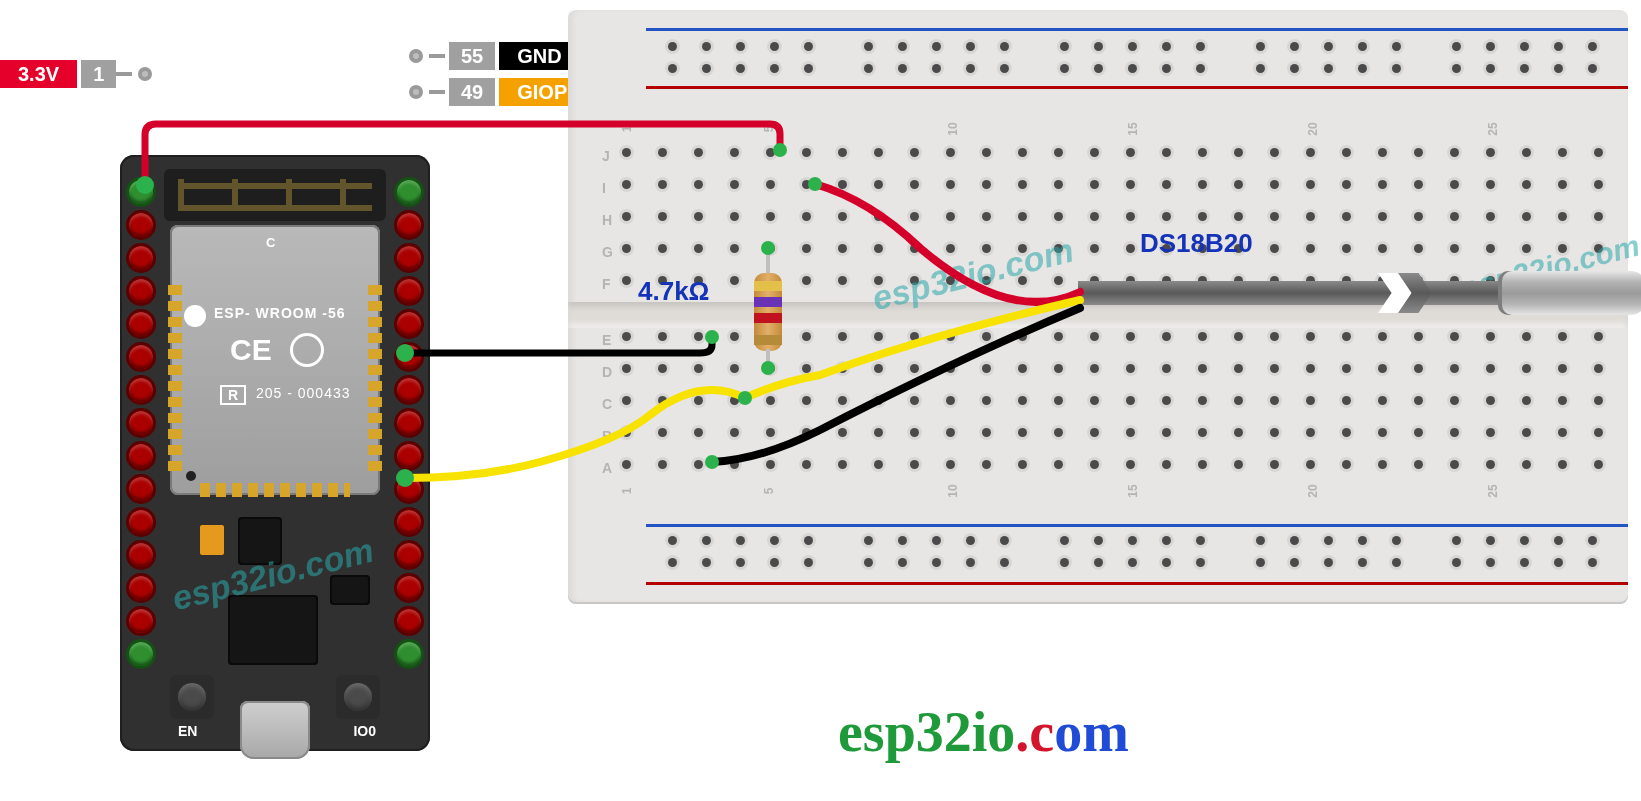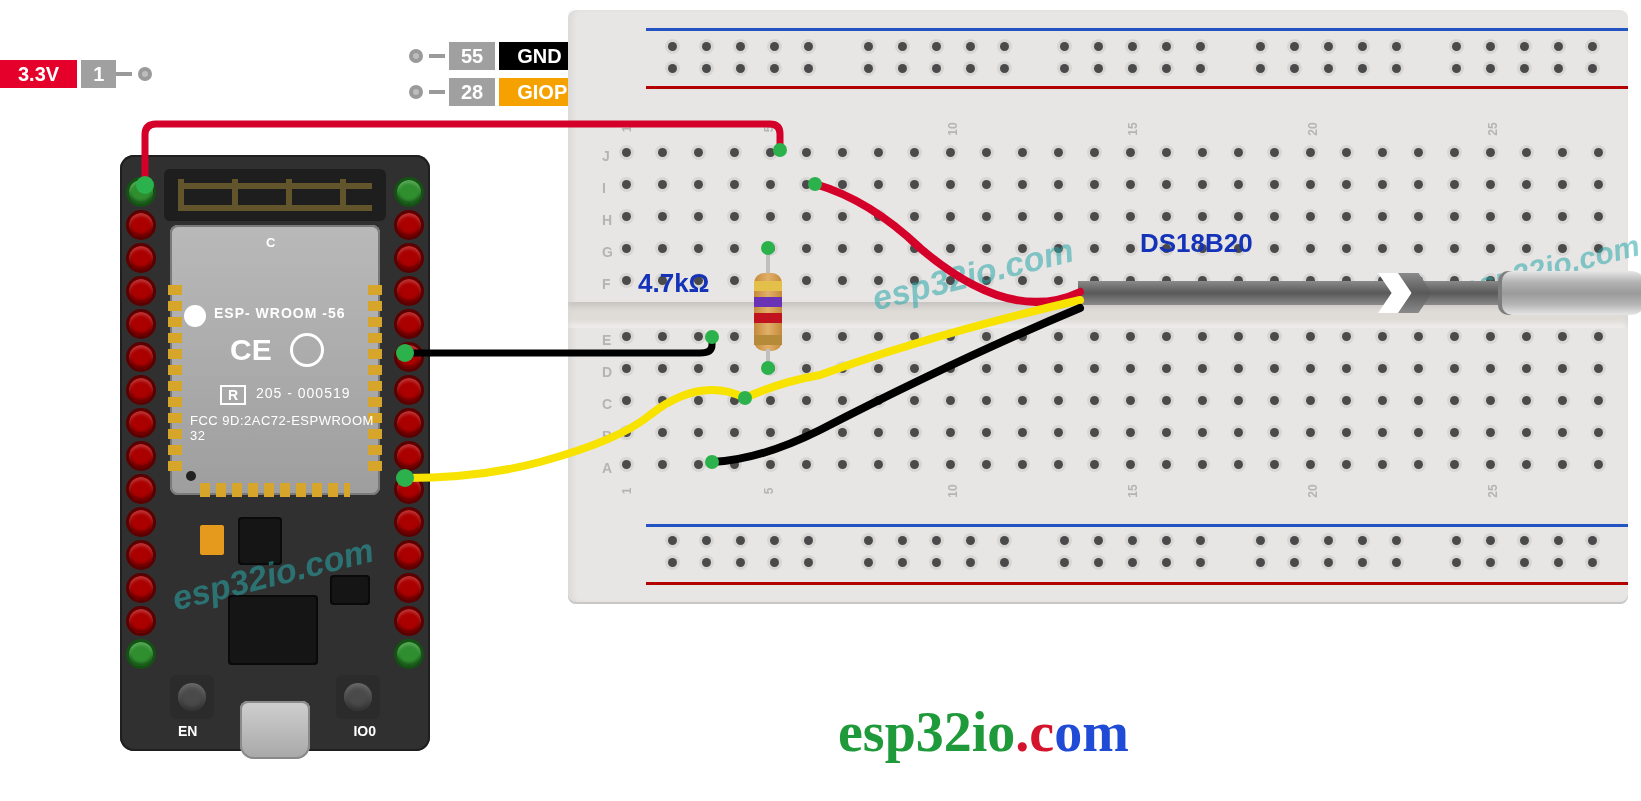--- a/index.html
+++ b/index.html
@@ -160,21 +160,21 @@
 <div class="pin-badge" style="left:403px; top:42px;">
   <span class="dot"></span>
   <span class="line" style="width:16px;"></span>
   <span class="num">55</span>
   <span class="name gnd">GND</span>
 </div>
 
 <div class="pin-badge" style="left:403px; top:78px;">
   <span class="dot"></span>
   <span class="line" style="width:16px;"></span>
-  <span class="num">28</span>
+  <span class="num">49</span>
   <span class="name gpio">GIOP17</span>
 </div>
 
 <div class="breadboard">
 
   <div class="rail blue" style="top:20px;"></div>
   <div class="rail red" style="top:78px;"></div>
 
   <div class="rail blue" style="top:516px;"></div>
   <div class="rail red" style="top:574px;"></div>
@@ -637,22 +637,21 @@
     <div class="ant"></div>
     <div class="goldpads left"></div>
     <div class="goldpads"></div>
     <div class="goldpads bottom"></div>
     <span style="position:absolute; left:96px; top:10px; font-size:13px; font-weight:bold;">C</span>
     <div class="wifi"></div>
     <span class="txt">ESP- WROOM -56</span>
     <span class="ce">CE</span>
     <div class="esplogo"></div>
     <span class="rbox">R</span>
-    <span class="serial">205 - 000519</span>
-    <span class="fcc">FCC 9D:2AC72-ESPWROOM 32</span>
+    <span class="serial">205 - 000433</span>
     <div class="dot"></div>
   </div>
 
   <div class="led" style="left:80px; top:370px;"></div>
   <div class="chiplet" style="left:118px; top:362px; width:44px; height:48px;"></div>
   <div class="chiplet" style="left:108px; top:440px; width:90px; height:70px;"></div>
   <div class="chiplet" style="left:210px; top:420px; width:40px; height:30px;"></div>
 
   <div class="btn" style="left:50px;">
       <div class="cap"></div>
@@ -681,21 +680,21 @@
   <div class="lead bot"></div>
 </div>
 
 <div class="probe">
   <div class="cable"></div>
   <div class="break"></div>
   <div class="break2"></div>
   <div class="tip"></div>
 </div>
 
-<span class="label" style="left:638px; top:268px; font-size:26px; color:#1433b8;">4.7kΩ</span>
+<span class="label" style="left:638px; top:276px; font-size:26px; color:#1433b8;">4.7kΩ</span>
 <span class="label" style="left:1140px; top:228px; font-size:26px; color:#1433b8;">DS18B20</span>
 
 <svg class="wirelayer">
 
   <path d="M 145 185 L 145 135 Q 145 124 156 124 L 770 124 Q 780 124 780 134 L 780 150" stroke="#d4002a" stroke-width="7" fill="none" stroke-linecap="round"></path>
 
   <path d="M 405 353 L 700 353 Q 712 353 712 345 L 712 337" stroke="#000" stroke-width="7" fill="none" stroke-linecap="round"></path>
 
   <path d="M 405 478 Q 480 478 540 462 Q 620 440 650 415 Q 700 376 745 398" stroke="#f7e200" stroke-width="8" fill="none" stroke-linecap="round"></path>
 

